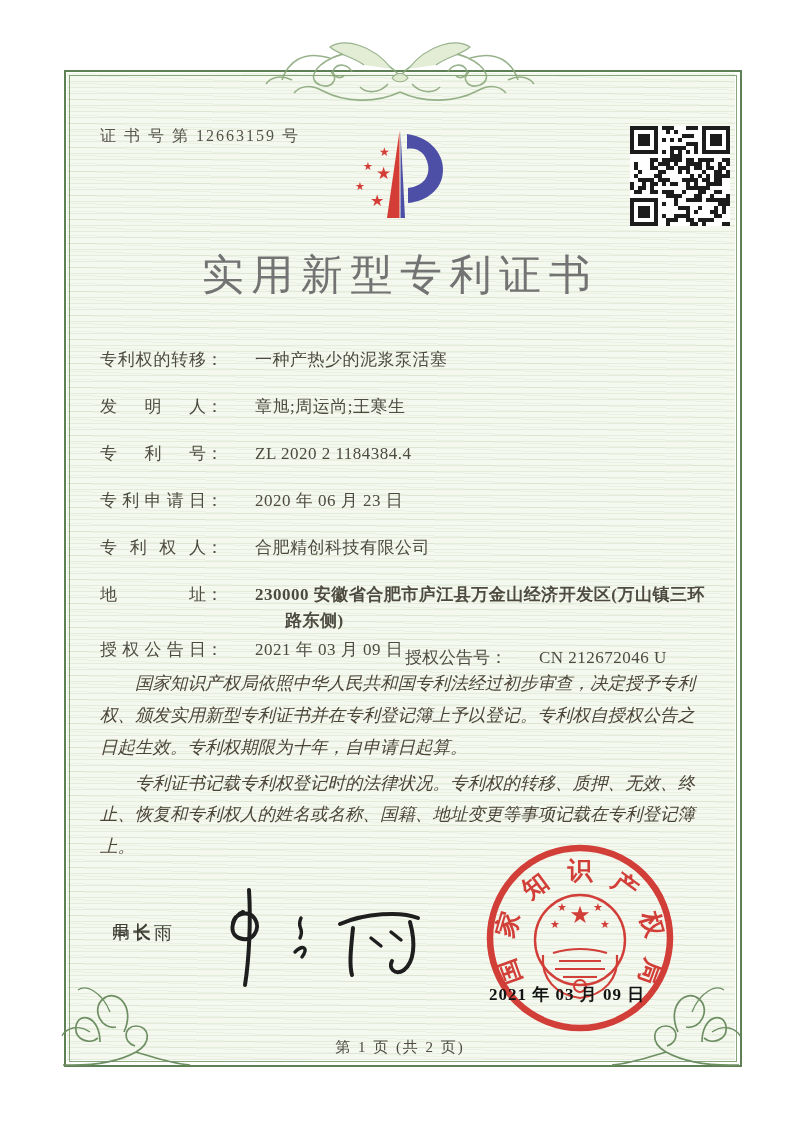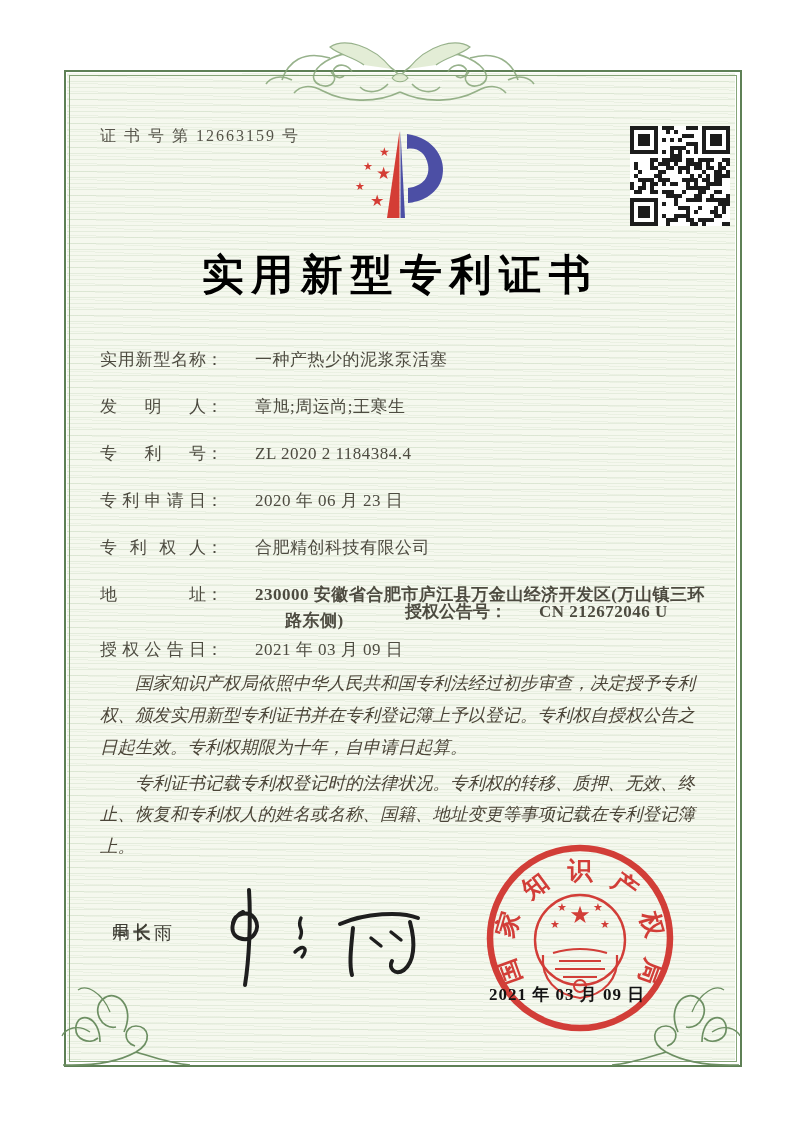--- a/index.html
+++ b/index.html
@@ -11,28 +11,28 @@
   .frame-inner{position:absolute;left:3px;top:3px;right:3px;bottom:3px;border:1px solid #86a578;}
   .texture{position:absolute;left:67px;top:73px;width:668px;height:987px;z-index:0;
            background-color:#f5f8ee;
            background-image:
              repeating-linear-gradient(0deg, rgba(140,175,125,.16) 0 1px, transparent 1px 6px),
              repeating-linear-gradient(2deg, rgba(140,175,125,.10) 0 1px, transparent 1px 8px);}
   .content{position:absolute;left:0;top:0;width:800px;height:1132px;z-index:2;}
 
   .cert-no{position:absolute;left:100px;top:126px;font-size:16px;letter-spacing:2px;color:#56544a;}
   .title{position:absolute;left:0;top:247px;width:800px;text-align:center;
-         font-size:42px;font-weight:700;letter-spacing:.18em;color:#000000;}
+         font-size:42px;font-weight:400;letter-spacing:.18em;color:#737373;}
 
   .row{position:absolute;left:100px;font-size:17px;line-height:26px;color:#4d4b40;}
   .flabel{display:inline-block;width:106px;text-align:justify;text-align-last:justify;vertical-align:top;}
   .colon{display:inline-block;margin-right:4px;vertical-align:top;}
   .fvalue{display:inline-block;vertical-align:top;letter-spacing:.5px;max-width:470px;margin-left:28px;}
   .fvalue.addr{width:430px;padding-left:30px;text-indent:-30px;font-weight:bold;}
-  .grant-no{position:absolute;left:405px;top:599px;font-size:17px;line-height:26px;color:#4d4b40;font-weight:bold;}
+  .grant-no{position:absolute;left:405px;top:645px;font-size:17px;line-height:26px;color:#4d4b40;}
 
   .body-text{position:absolute;left:100px;top:668px;width:612px;font-size:17.5px;
              line-height:1.82;color:#4b4538;}
   .body-text p{margin:0 0 4px 0;text-indent:2em;font-style:italic;}
 
   .sig-role{position:absolute;left:112px;top:920px;font-size:18px;letter-spacing:3px;color:#3d3c33;}
   .sig-name{position:absolute;left:112px;top:921px;font-size:18px;letter-spacing:3px;color:#3d3c33;}
   .signature-svg{position:absolute;left:205px;top:882px;}
 
   .seal-svg{position:absolute;left:475px;top:833px;opacity:.93;}
@@ -411,21 +411,21 @@
         <rect x="60" y="96" width="4" height="4" fill="#1c1c1c"></rect>
         <rect x="64" y="96" width="4" height="4" fill="#1c1c1c"></rect>
         <rect x="72" y="96" width="4" height="4" fill="#1c1c1c"></rect>
         <rect x="92" y="96" width="4" height="4" fill="#1c1c1c"></rect>
         <rect x="96" y="96" width="4" height="4" fill="#1c1c1c"></rect>
       </svg>
 
     <div class="title">实用新型专利证书</div>
 
     <div class="row" style="top:347px;">
-      <span class="flabel">实用新型名称</span><span class="colon">：</span><span class="fvalue">一种产热少的泥浆泵活塞</span>
+      <span class="flabel">专利权的转移</span><span class="colon">：</span><span class="fvalue">一种产热少的泥浆泵活塞</span>
     </div>
     <div class="row" style="top:394px;">
       <span class="flabel">发明人</span><span class="colon">：</span><span class="fvalue">章旭;周运尚;王寒生</span>
     </div>
     <div class="row" style="top:441px;">
       <span class="flabel">专利号</span><span class="colon">：</span><span class="fvalue">ZL 2020 2 1184384.4</span>
     </div>
     <div class="row" style="top:488px;">
       <span class="flabel">专利申请日</span><span class="colon">：</span><span class="fvalue">2020 年 06 月 23 日</span>
     </div>
@@ -486,15 +486,16 @@
           <text x="40.81470267486225" y="93.78418340835695" font-size="25" text-anchor="middle" class="sealchar" transform="rotate(-73.33333333333334 40.81470267486225 93.78418340835695)">家</text>
           <text x="64.9903743559133" y="59.25774608541208" font-size="25" text-anchor="middle" class="sealchar" transform="rotate(-36.66666666666667 64.9903743559133 59.25774608541208)">知</text>
           <text x="105" y="46" font-size="25" text-anchor="middle" class="sealchar" transform="rotate(0 105 46)">识</text>
           <text x="145.00962564408667" y="59.25774608541205" font-size="25" text-anchor="middle" class="sealchar" transform="rotate(36.66666666666666 145.00962564408667 59.25774608541205)">产</text>
           <text x="169.18529732513775" y="93.78418340835697" font-size="25" text-anchor="middle" class="sealchar" transform="rotate(73.33333333333334 169.18529732513775 93.78418340835697)">权</text>
           <text x="167.95940559265586" y="135.9153496028198" font-size="25" text-anchor="middle" class="sealchar" transform="rotate(110 167.95940559265586 135.9153496028198)">局</text>
         </g>
     </svg>
     <div class="seal-date">2021 年 03 月 09 日</div>
 
+    <div class="page-no">第 1 页 (共 2 页)</div>
     <div class="back-note">其他事项参见背面</div>
   </div>
 </div>
 
 </body></html>

